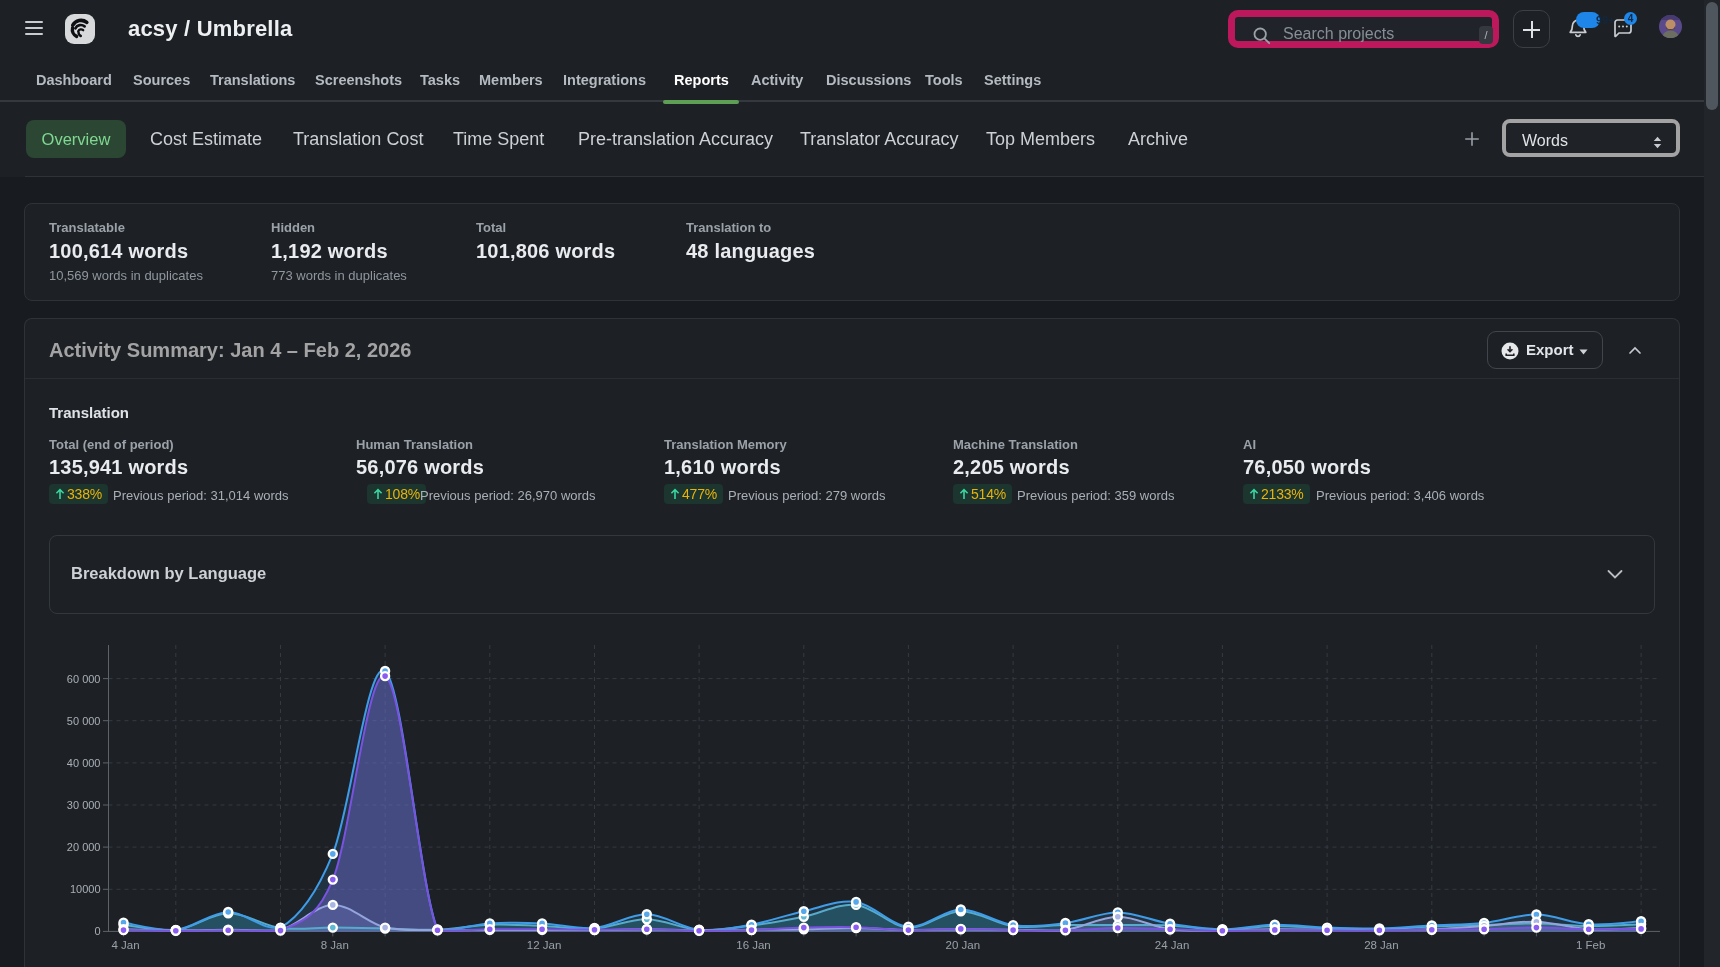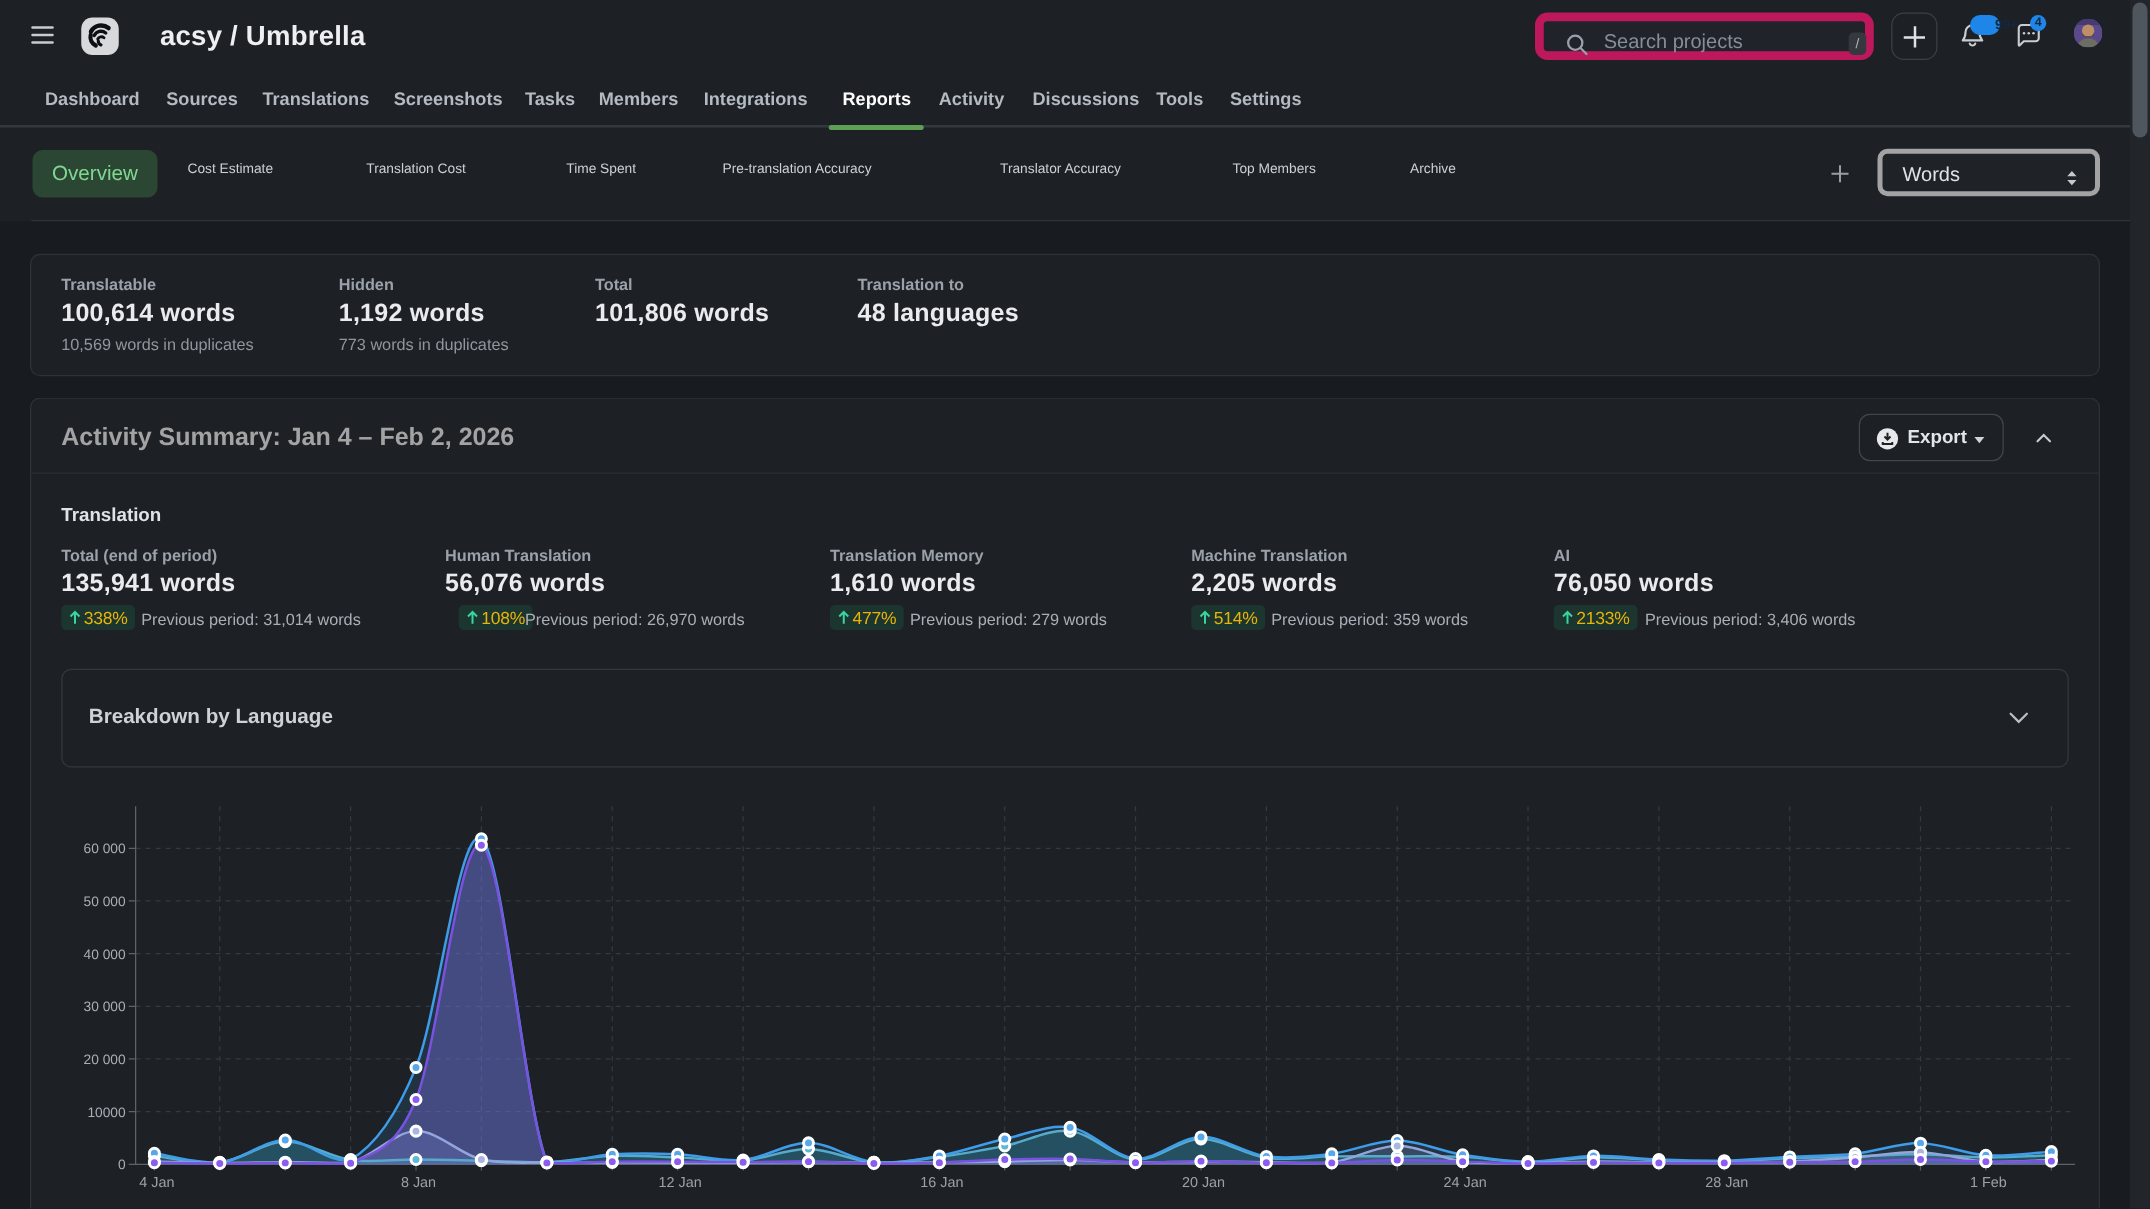--- a/index.html
+++ b/index.html
@@ -21,21 +21,21 @@
 .avatar{left:1659px;top:15px;width:23px;height:23px;border-radius:50%;overflow:hidden;}
 
 
 .nav{left:0;top:56px;width:1720px;height:46px;border-bottom:2px solid #343940;}
 .nav a{position:absolute;top:16px;font-size:14.5px;font-weight:bold;color:#b4bac1;text-decoration:none;white-space:nowrap;}
 .nav a.active{color:#ffffff;font-weight:bold;}
 .underline{left:663px;top:100px;width:76px;height:3.5px;background:#5f9e55;border-radius:2px;}
 
 
 .pill{left:26px;top:120px;width:100px;height:38px;border-radius:8px;background:#2b4733;color:#80d792;font-size:16.5px;text-align:center;line-height:38px;}
-.sub{position:absolute;top:129px;font-size:11px;color:#ccd1d5;white-space:nowrap;}
+.sub{position:absolute;top:129px;font-size:18px;color:#ccd1d5;white-space:nowrap;}
 .select{left:1502px;top:119px;width:178px;height:38px;border:4px solid #a3a3a3;border-radius:8px;background:#1f2227;}
 .select span{position:absolute;left:16px;top:9px;font-size:16px;color:#e0e3e6;}
 
 
 .card{background:#1d2126;border:1px solid #2e3338;border-radius:8px;}
 .statcard{left:24px;top:203px;width:1656px;height:98px;}
 .lbl{position:absolute;font-size:13px;font-weight:bold;color:#9aa1a8;white-space:nowrap;}
 .val{position:absolute;font-size:20px;font-weight:bold;color:#e9ebee;white-space:nowrap;letter-spacing:.2px;}
 .note{position:absolute;font-size:13px;color:#8f969d;white-space:nowrap;}
 

